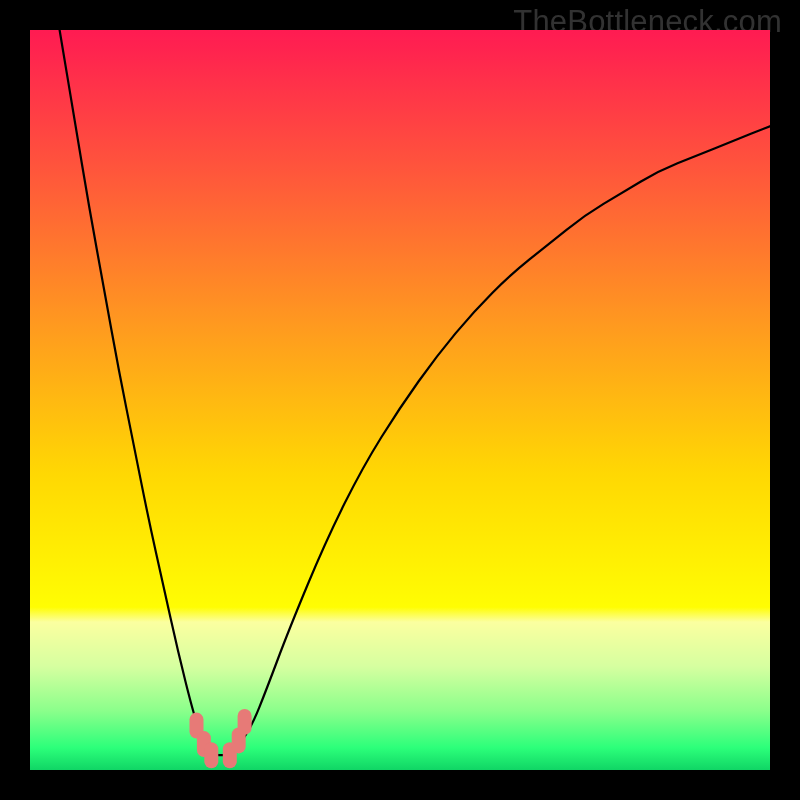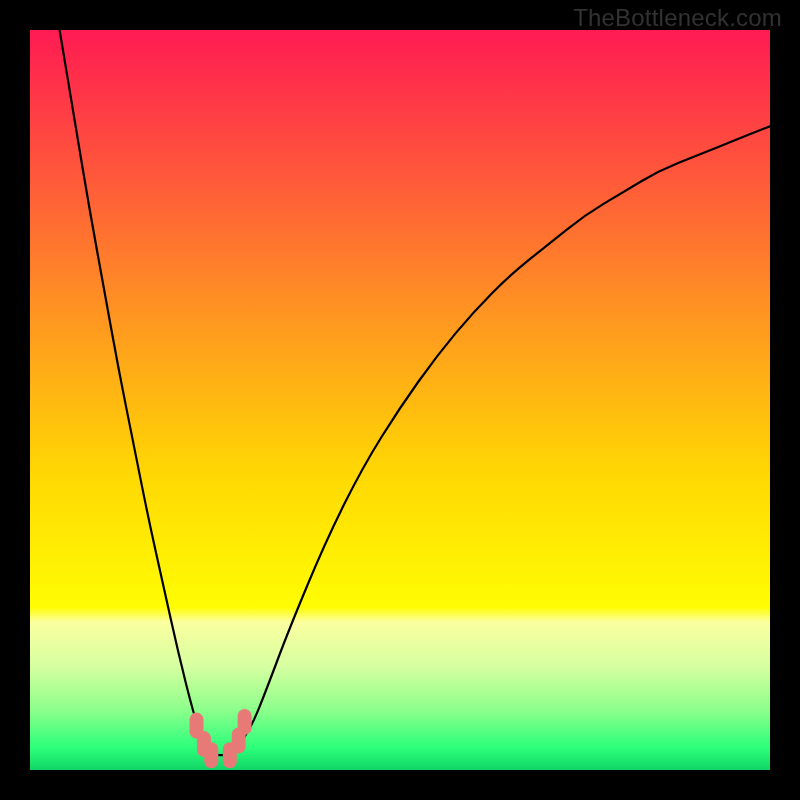--- a/index.html
+++ b/index.html
@@ -25,21 +25,21 @@
     left: 30px;
     width: 740px;
     height: 740px;
     overflow: hidden;
   }
   .watermark {
     position: absolute;
     top: 4px;
     right: 18px;
     color: #323232;
-    font-size: 24px;
+    font-size: 31px;
     font-weight: 400;
     letter-spacing: 0.2px;
   }
 </style>
 </head>
 <body>
 
 <div class="frame">
   <div class="watermark">TheBottleneck.com</div>
 

